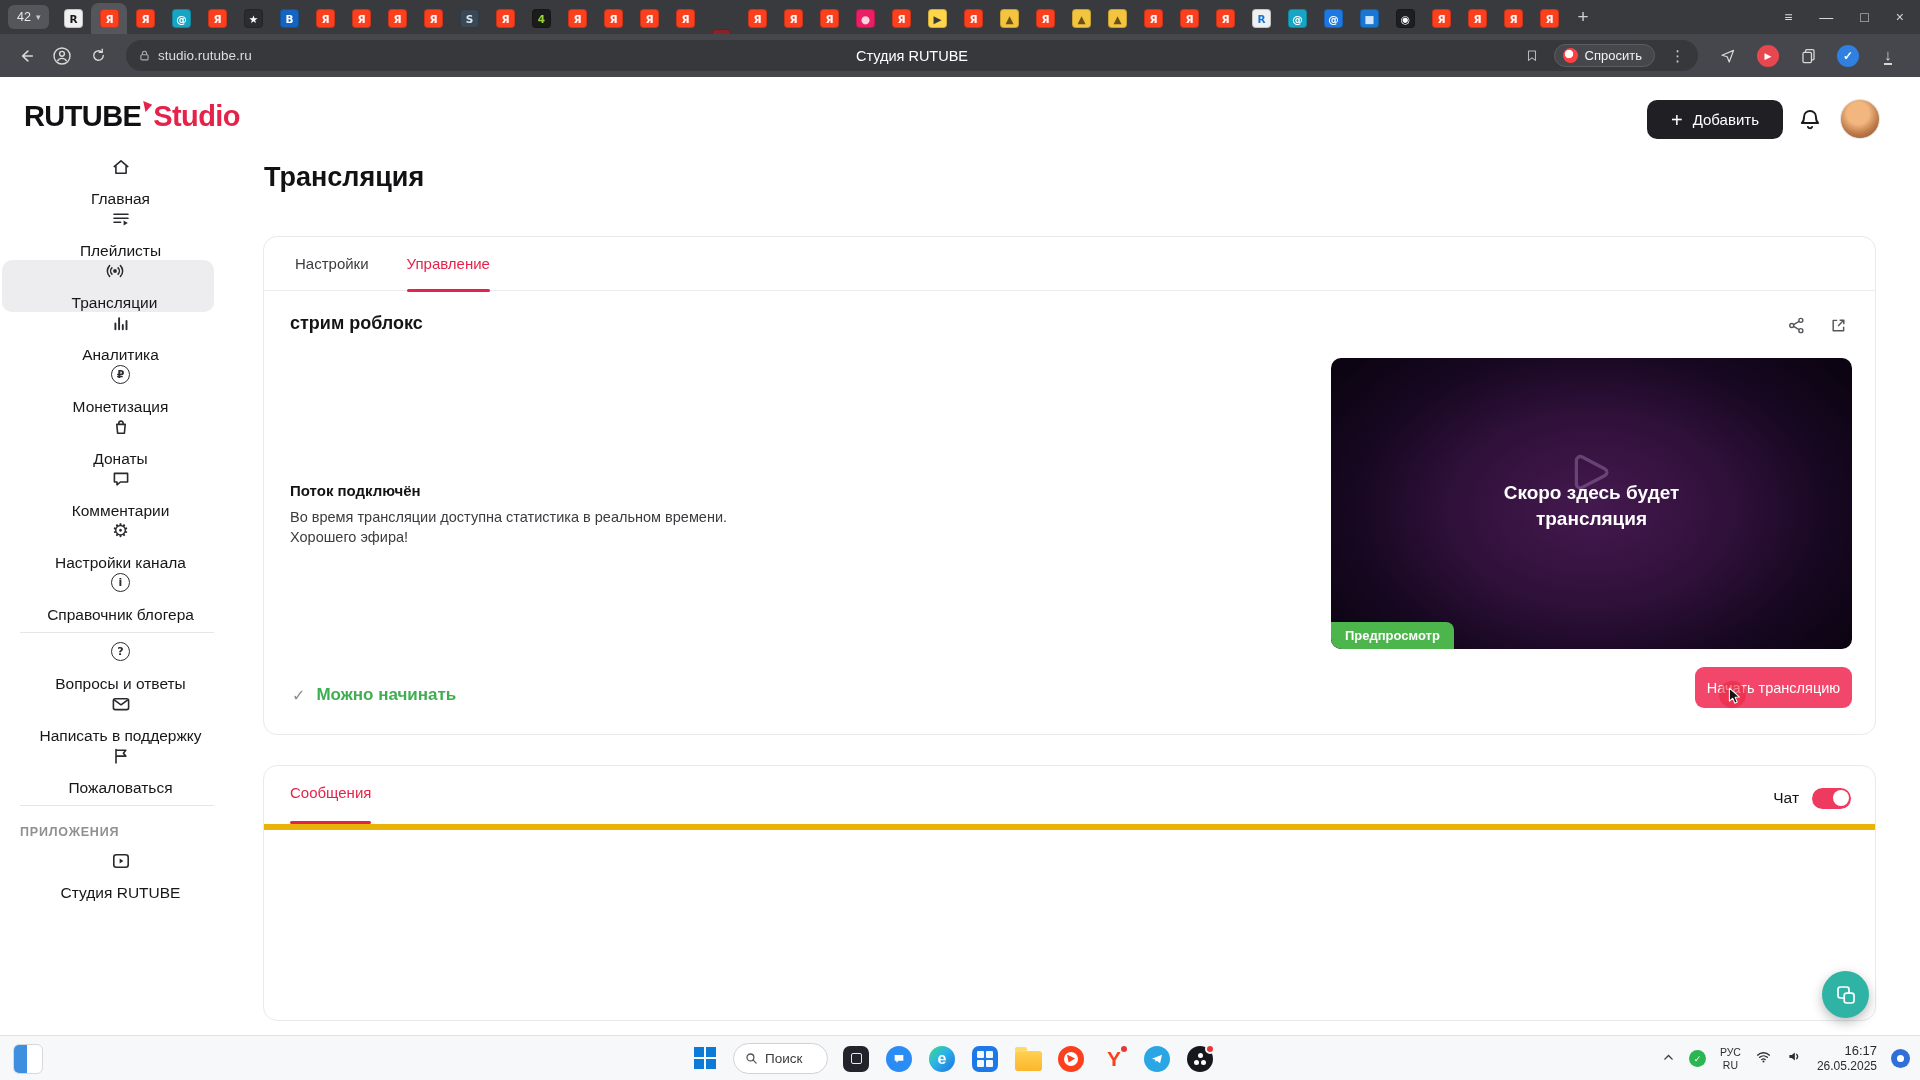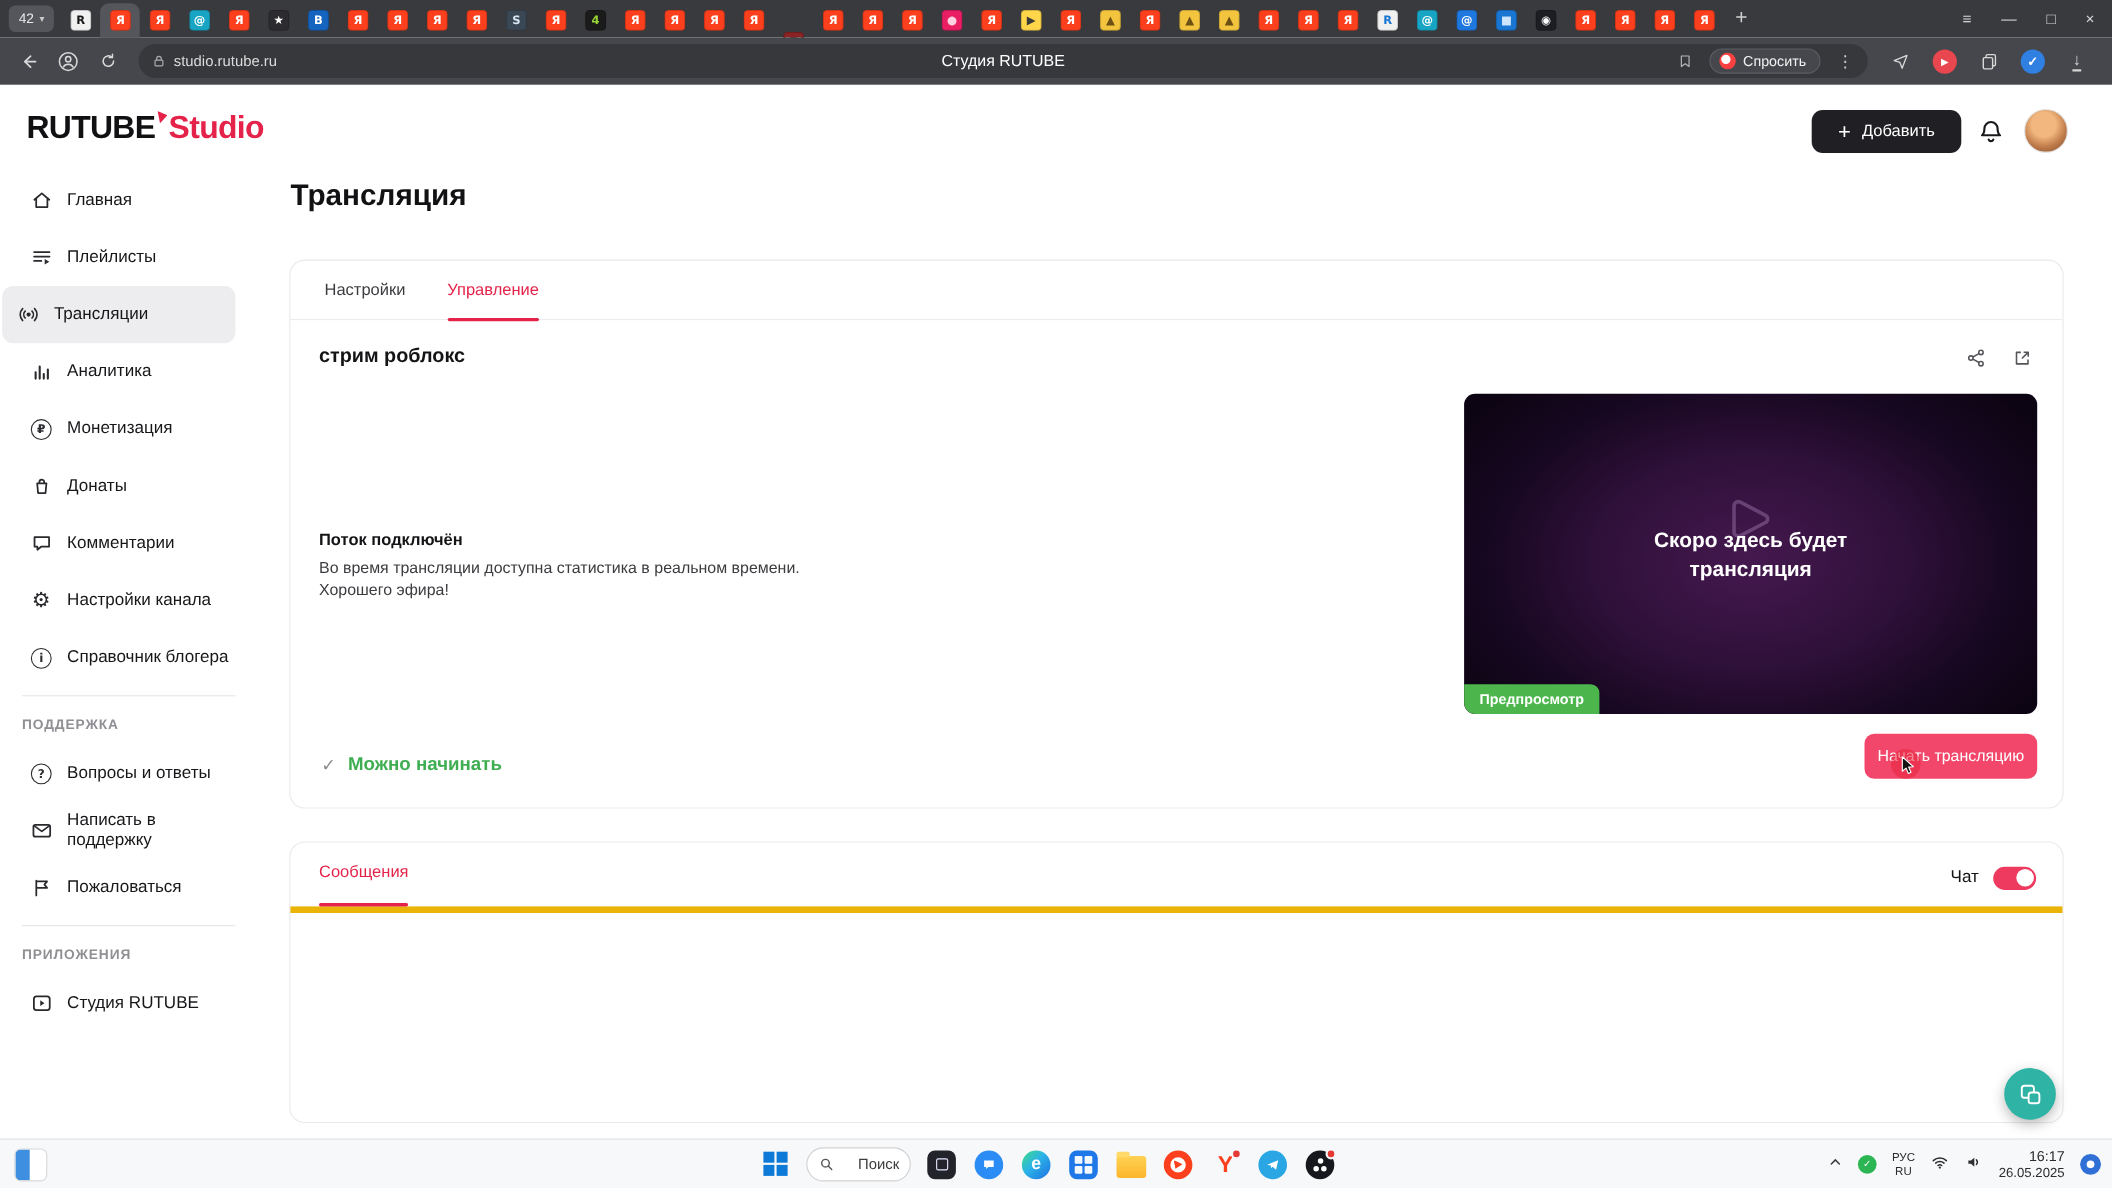--- a/index.html
+++ b/index.html
@@ -41,21 +41,21 @@
   .logo { position:absolute; left:24px; top:100px; font-size:29px; font-weight:800; letter-spacing:-0.6px; color:#111114; display:flex; align-items:flex-start; }
   .logo .spark { width:9px; height:11px; background:var(--accent); clip-path:polygon(0 0, 100% 35%, 25% 100%); margin:1px 1px 0 2px; }
   .logo .studio { color:var(--accent); }
   .add-btn { position:absolute; left:1647px; top:100px; width:136px; height:39px; background:#202024; border-radius:10px; color:#fff; font-size:15px; display:flex; align-items:center; justify-content:center; gap:10px; }
   .add-plus { font-size:20px; line-height:1; font-weight:400; }
   .bell { position:absolute; left:1797px; top:107px; width:26px; height:26px; color:#1a1a1e; }
   .avatar { position:absolute; left:1840px; top:99px; width:40px; height:40px; border-radius:50%; background:radial-gradient(circle at 45% 35%, #f2b77e 0 34%, #c07c4b 62%, #7e4b2c 100%); border:1px solid #e2e2e2; }
 
   
   .sidebar { position:absolute; left:0; top:156px; width:240px; }
-  .side-item { height:52px; display:flex; align-items:center; padding-left:27px; gap:13px; font-size:15.5px; color:#17171a; margin-right:26px; border-radius:10px; }
+  .side-item { height:52px; display:flex; align-items:center; padding-left:27px; gap:13px; font-size:15.5px; color:#17171a; margin-right:26px; border-radius:10px;flex-direction:column; }
   .side-item.active { background:#ededef; margin-left:2px; padding-left:13px; }
   .si-icon { width:21px; height:21px; display:flex; align-items:center; justify-content:center; color:#2a2a2e; flex:0 0 auto; }
   .si-gear { font-size:19px; line-height:1; font-family:"DejaVu Sans", sans-serif; }
   .ring { width:19px; height:19px; border:1.6px solid #2c2c30; border-radius:50%; display:flex; align-items:center; justify-content:center; font-size:11px; font-weight:700; color:#2c2c30; font-family:"DejaVu Sans", sans-serif; }
   .side-divider { height:1px; background:#e6e6e8; margin:8px 26px 8px 20px; }
   .side-section { font-size:12.5px; color:#8f8f94; letter-spacing:.8px; font-weight:700; padding:11px 0 11px 20px; }
 
   
   .page-title { position:absolute; left:264px; top:162px; font-size:27px; font-weight:700; color:#121214; }
   .card { position:absolute; left:263px; width:1613px; background:#fff; border:1px solid #e9e9eb; border-radius:14px; }
@@ -91,21 +91,21 @@
 
   .fab { position:absolute; left:1822px; top:971px; width:47px; height:47px; border-radius:50%; background:var(--fab-teal); box-shadow:0 4px 12px rgba(0,0,0,.28); display:flex; align-items:center; justify-content:center; }
 
   
   .taskbar { position:absolute; left:0; bottom:0; width:1920px; height:45px; background:#f7f8fa; border-top:1px solid #e1e1e3; }
   .wt-widgets { position:absolute; left:13px; top:8px; width:30px; height:30px; border-radius:6px; background:#fff; border:1px solid #d8d8da; overflow:hidden; display:flex; }
   .wt-widgets .half { width:13px; height:100%; background:#3e8fe0; }
   .wt-center { position:absolute; left:690px; top:0; height:45px; display:flex; align-items:center; gap:13px; }
   .win-logo { width:23px; height:23px; display:grid; grid-template-columns:10px 10px; grid-template-rows:10px 10px; gap:2px; }
   .win-logo i { background:#0e7ad8; }
-  .search-pill { width:95px; height:31px; border-radius:16px; background:#fff; border:1px solid #d2d2d4; display:flex; align-items:center; gap:21px; padding-left:10px; color:#3c3c3e; font-size:13.5px; }
+  .search-pill { width:95px; height:31px; border-radius:16px; background:#fff; border:1px solid #d2d2d4; display:flex; align-items:center; gap:6px; padding-left:10px; color:#3c3c3e; font-size:13.5px; }
   .ic { width:30px; height:30px; display:flex; align-items:center; justify-content:center; position:relative; }
   .ic-box { width:26px; height:26px; border-radius:7px; display:flex; align-items:center; justify-content:center; }
   .ic-circ { width:26px; height:26px; border-radius:50%; display:flex; align-items:center; justify-content:center; }
   .dark-app { background:#23242b; }
   .dark-app i { width:11px; height:11px; border:1.6px solid #e6e8ff; border-radius:2px; }
   .msgr { background:#2a8cf4; color:#fff; }
   .edge { background:linear-gradient(135deg,#3ddc84 0%,#2bb3e8 45%,#1f6fe0 100%); color:#fff; font-size:16px; font-weight:700; }
   .tiles { background:#1f78e8; }
   .tiles .grid { display:grid; grid-template-columns:7px 7px; grid-template-rows:7px 7px; gap:2px; }
   .tiles .grid i { background:#fff; opacity:.95; border-radius:1px; }
@@ -459,21 +459,20 @@
       <span>Настройки канала</span>
     </div>
     <div class="side-item">
       <span class="si-icon">
           <span class="ring">i</span>
         </span>
       <span>Справочник блогера</span>
     </div>
 
     <div class="side-divider"></div>
-    <div class="side-section">ПОДДЕРЖКА</div>
 
     <div class="side-item">
       <span class="si-icon">
           <span class="ring">?</span>
         </span>
       <span>Вопросы и ответы</span>
     </div>
     <div class="side-item">
       <span class="si-icon">
           <svg width="20" height="20" viewBox="0 0 20 20">

